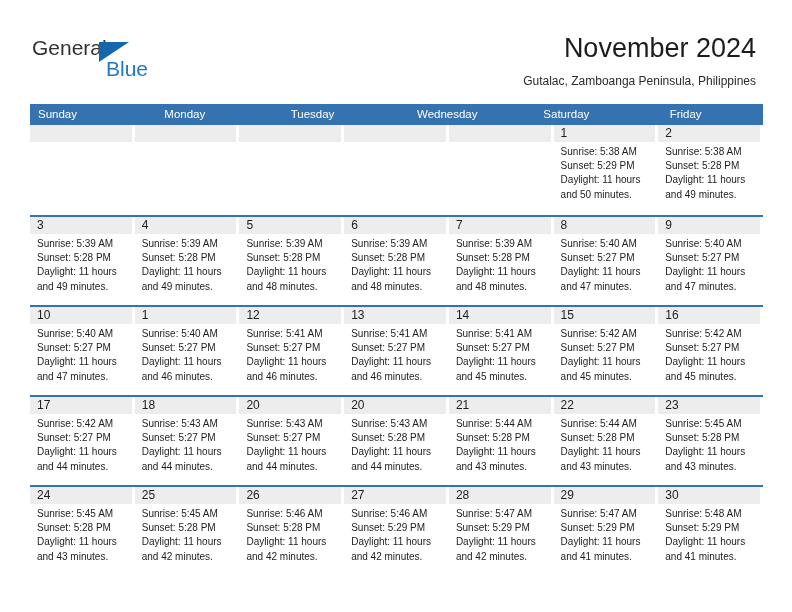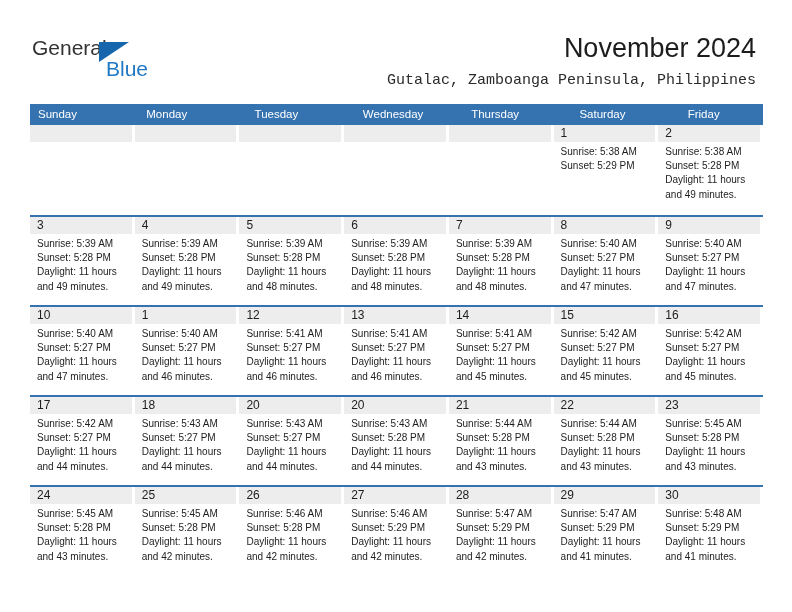--- a/index.html
+++ b/index.html
@@ -73,26 +73,25 @@
   }
   .cal-title {
     font-size: 27px;
     color: #1c1c1c;
     line-height: 32px;
     white-space: nowrap;
     font-weight: normal;
     margin: 0;
   }
   .cal-subtitle {
-    font-size: 15px;
+    font-size: 12px;
     color: #2b2b2b;
     line-height: 20px;
     margin-top: 7px;
     white-space: nowrap;
-    font-family: Liberation Mono, monospace;
   }
 
   
   .calendar {
     position: absolute;
     left: 30px;
     top: 104px;
     width: 733px;
   }
 
@@ -182,21 +181,20 @@
     </div>
 
   </div>
 
   <div class="calendar">
     <div class="dow-row" id="dow-row">
         <div class="dow">Sunday</div>
         <div class="dow">Monday</div>
         <div class="dow">Tuesday</div>
         <div class="dow">Wednesday</div>
-        <div class="dow">Thursday</div>
         <div class="dow">Saturday</div>
         <div class="dow">Friday</div>
       </div>
     <div id="weeks-container">
         <div class="week first">
           <div class="cell empty">
             <div class="daynum"></div>
           </div>
           <div class="cell empty">
             <div class="daynum"></div>
@@ -208,20 +206,21 @@
             <div class="daynum"></div>
           </div>
           <div class="cell empty">
             <div class="daynum"></div>
           </div>
           <div class="cell">
             <div class="daynum">1</div>
             <div class="info">
               <div>Sunrise: 5:38 AM</div>
               <div>Sunset: 5:29 PM</div>
+              <div class="daylight-wrap">Daylight: 11 hours and 50 minutes.</div>
             </div>
           </div>
           <div class="cell">
             <div class="daynum">2</div>
             <div class="info">
               <div>Sunrise: 5:38 AM</div>
               <div>Sunset: 5:28 PM</div>
               <div class="daylight-wrap">Daylight: 11 hours and 49 minutes.</div>
             </div>
           </div>

